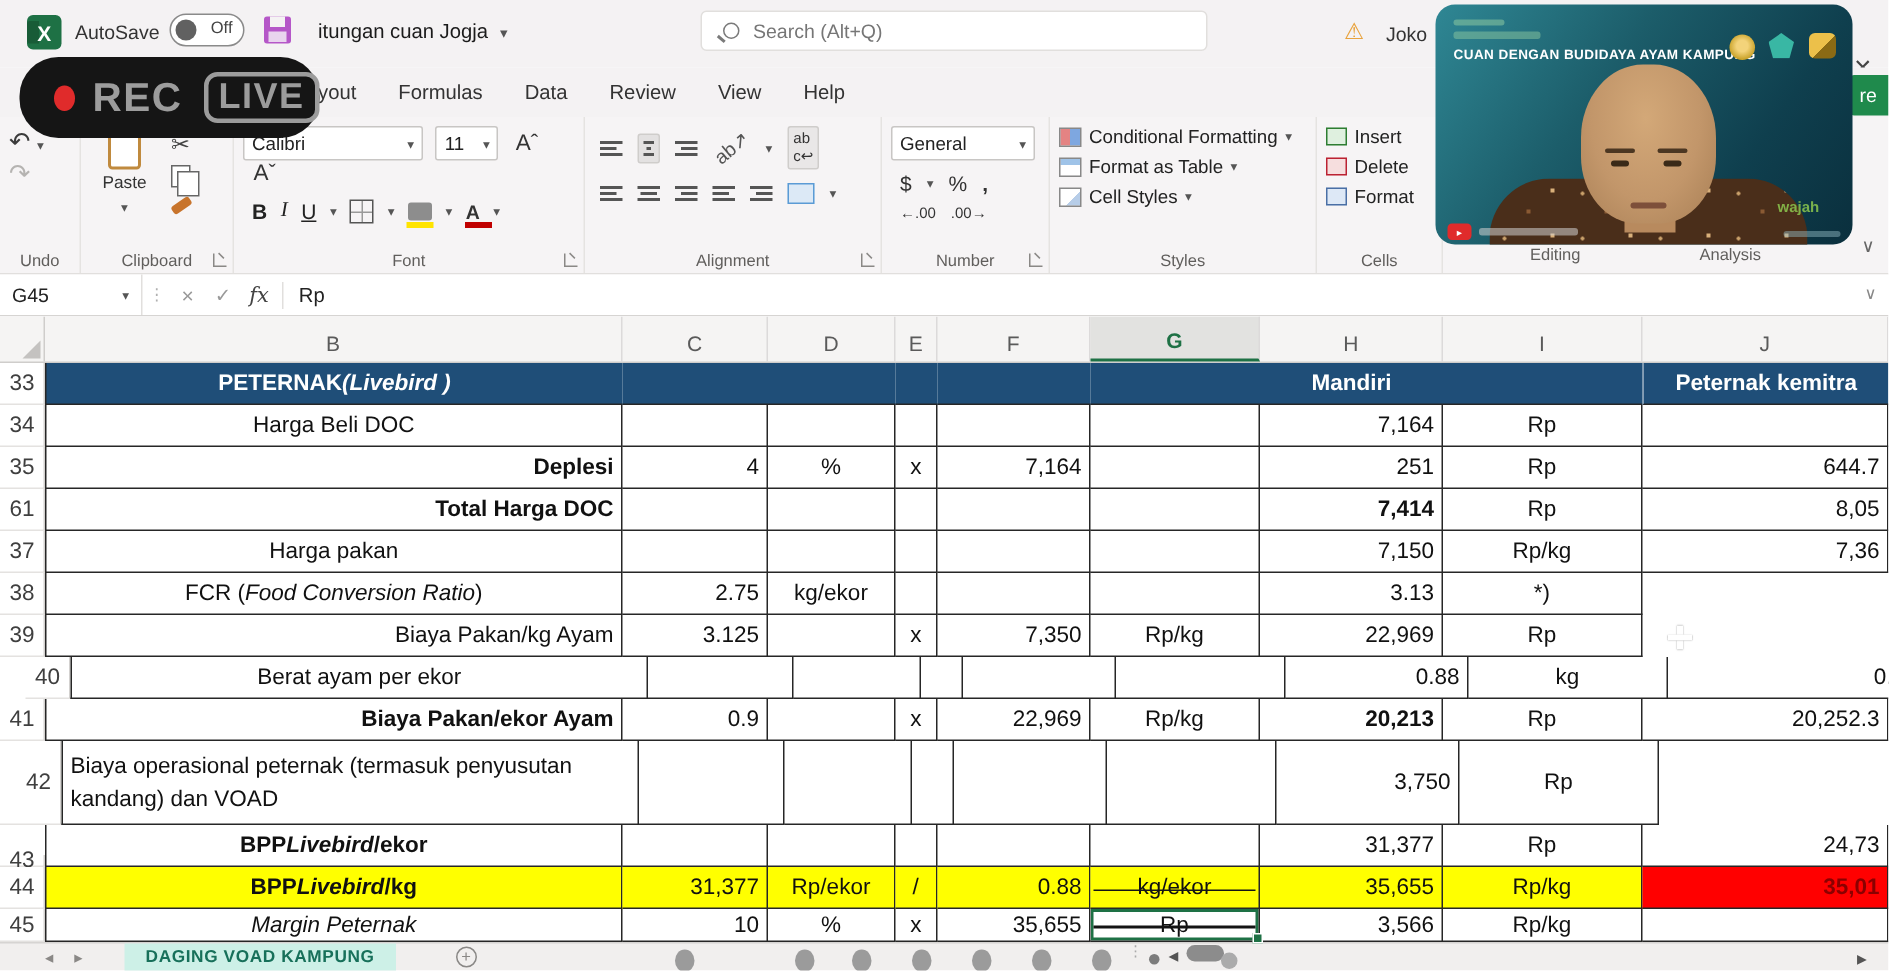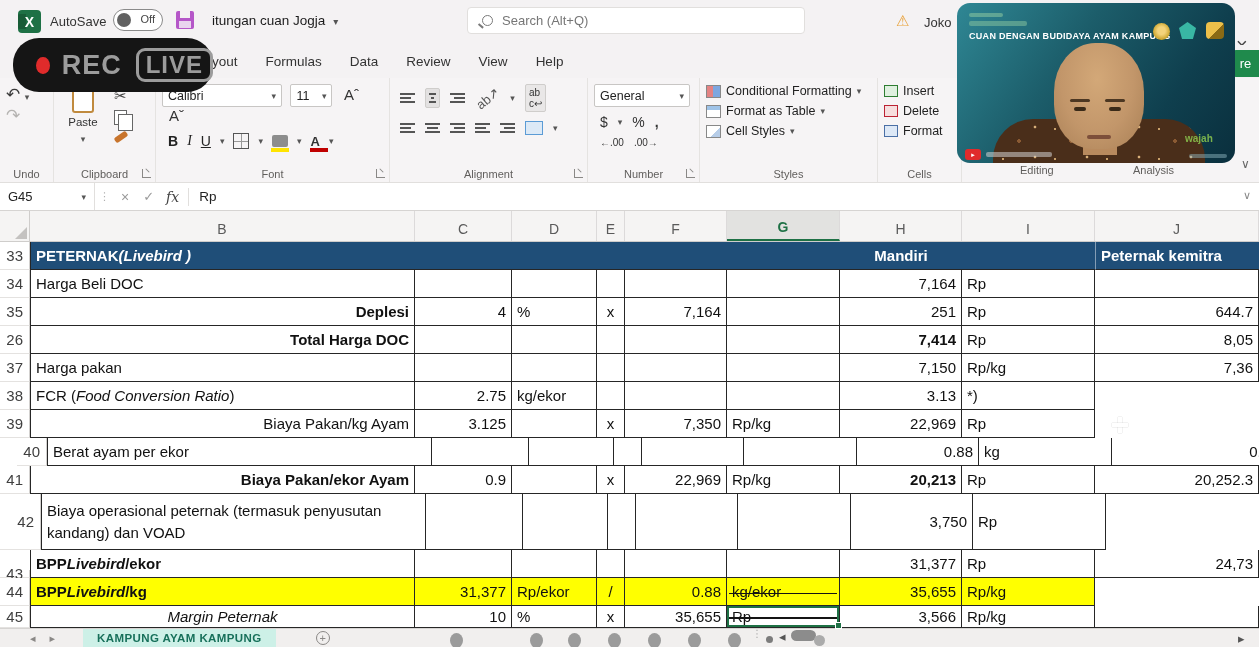--- a/index.html
+++ b/index.html
@@ -109,21 +109,21 @@
   #grid { position:absolute; left:0; top:211px; width:1259px; height:417px; background:#fff; overflow:hidden; }
   .colhead { display:flex; height:31px; background:#f5f4f3; border-bottom:1px solid #cfcdcb; }
   .ch { height:100%; display:flex; align-items:flex-end; justify-content:center; padding-bottom:4px; font-size:14px; color:#5a5a5a; border-right:1px solid #dcdada; }
   .ch.corner { position:relative; border-right:1px solid #cfcdcb; }
   .ch.corner::after { content:""; position:absolute; right:2px; bottom:2px; border-style:solid; border-width:0 0 12px 12px; border-color:transparent transparent #c4c2c0 transparent; }
   .ch.selcol { background:#e2e2e0; color:#1e7145; border-bottom:2px solid #1e7145; font-weight:bold; }
   .grow { display:flex; }
   .rn { display:flex; align-items:center; justify-content:flex-end; padding-right:6px; font-size:15px; color:#3f3f3f; border-right:1px solid #d3d1cf; border-bottom:1px solid #e4e2e0; background:#fff; }
   .cell { position:relative; display:flex; align-items:center; font-size:15px; color:#111; border-right:1px solid #262626; border-bottom:1px solid #262626; padding:0 5px; white-space:nowrap; overflow:hidden; }
   .cell.col-B { border-left:1px solid #262626; }
-  .al { justify-content:flex-start; } .ar { justify-content:flex-end; } .ac { justify-content:center; }
+  .al { justify-content:center; } .ar { justify-content:flex-end; } .ac { justify-content:center; }
   .b { font-weight:bold; } .i { font-style:italic; }
   .wrap { white-space:normal; line-height:22px; align-items:center; }
   .row-blue .cell { background:#1f4e78; color:#fff; border-right:none; border-bottom:1px solid #262626; }
   .row-blue .cell.col-J { border-left:1px solid rgba(255,255,255,.45); }
   .row-yellow .cell { background:#ffff00; }
   .redcell { background:#ff0000 !important; color:#8b0000 !important; font-weight:bold; }
   .strike::after { content:""; position:absolute; left:2px; right:2px; top:54%; height:1.4px; background:#141414; }
   .note::before { content:""; position:absolute; left:0; top:0; border-style:solid; border-width:6px; border-color:#1e7145 transparent transparent #1e7145; }
   .sel { box-shadow:inset 0 0 0 2px #1e7145; z-index:2; }
   .sel-handle { position:absolute; width:7px; height:7px; background:#1e7145; border:1px solid #fff; z-index:5; }
@@ -427,21 +427,21 @@
       <div class="cell col-C ar" style="width: 97px; flex: 0 0 97px;">4</div>
       <div class="cell col-D al" style="width: 85px; flex: 0 0 85px;">%</div>
       <div class="cell col-E ac" style="width: 28px; flex: 0 0 28px;">x</div>
       <div class="cell col-F ar" style="width: 102px; flex: 0 0 102px;">7,164</div>
       <div class="cell col-G" style="width: 113px; flex: 0 0 113px;"></div>
       <div class="cell col-H ar" style="width: 122px; flex: 0 0 122px;">251</div>
       <div class="cell col-I al" style="width: 133px; flex: 0 0 133px;">Rp</div>
       <div class="cell col-J ar" style="width: 164px; flex: 0 0 164px;">644.7</div>
     </div>
     <div class="grow " style="height: 28px;">
-      <div class="rn" style="width: 30px; flex: 0 0 30px;">26</div>
+      <div class="rn" style="width: 30px; flex: 0 0 30px;">61</div>
       <div class="cell col-B ar b" style="width: 385px; flex: 0 0 385px;">Total Harga DOC</div>
       <div class="cell col-C" style="width: 97px; flex: 0 0 97px;"></div>
       <div class="cell col-D" style="width: 85px; flex: 0 0 85px;"></div>
       <div class="cell col-E" style="width: 28px; flex: 0 0 28px;"></div>
       <div class="cell col-F" style="width: 102px; flex: 0 0 102px;"></div>
       <div class="cell col-G" style="width: 113px; flex: 0 0 113px;"></div>
       <div class="cell col-H ar b" style="width: 122px; flex: 0 0 122px;">7,414</div>
       <div class="cell col-I al" style="width: 133px; flex: 0 0 133px;">Rp</div>
       <div class="cell col-J ar" style="width: 164px; flex: 0 0 164px;">8,05</div>
     </div>
@@ -541,20 +541,21 @@
         <span class="b i">Livebird </span>
         <span class="b">/kg</span>
       </div>
       <div class="cell col-C ar" style="width: 97px; flex: 0 0 97px;">31,377</div>
       <div class="cell col-D al" style="width: 85px; flex: 0 0 85px;">Rp/ekor</div>
       <div class="cell col-E ac" style="width: 28px; flex: 0 0 28px;">/</div>
       <div class="cell col-F ar" style="width: 102px; flex: 0 0 102px;">0.88</div>
       <div class="cell col-G al strike" style="width: 113px; flex: 0 0 113px;">kg/ekor</div>
       <div class="cell col-H ar" style="width: 122px; flex: 0 0 122px;">35,655</div>
       <div class="cell col-I al" style="width: 133px; flex: 0 0 133px;">Rp/kg</div>
+      <div class="cell col-J ar redcell" style="width: 164px; flex: 0 0 164px;">35,01</div>
     </div>
     <div class="grow " style="height: 22px;">
       <div class="rn" style="width: 30px; flex: 0 0 30px;">45</div>
       <div class="cell col-B ac i" style="width: 385px; flex: 0 0 385px;">Margin Peternak</div>
       <div class="cell col-C ar" style="width: 97px; flex: 0 0 97px;">10</div>
       <div class="cell col-D al" style="width: 85px; flex: 0 0 85px;">%</div>
       <div class="cell col-E ac" style="width: 28px; flex: 0 0 28px;">x</div>
       <div class="cell col-F ar" style="width: 102px; flex: 0 0 102px;">35,655</div>
       <div class="cell col-G al strike sel" style="width: 113px; flex: 0 0 113px;">Rp</div>
       <div class="cell col-H ar" style="width: 122px; flex: 0 0 122px;">3,566</div>
@@ -563,21 +564,21 @@
     </div>
   </div>
 <div class="cursor-plus" style="left:1112px; top:417px;"></div>
 <div class="sel-handle" style="left:835px; top:622px;"></div>
 
 <div class="tabstrip">
   <div class="nav-arrows">
     <span>◂</span>
     <span>▸</span>
   </div>
-  <div class="sheettab">KAMPUNG AYAM KAMPUNG</div>
+  <div class="sheettab">DAGING VOAD KAMPUNG</div>
   <div class="addsheet">+</div>
 </div>
 <span class="scroll-right">▸</span>
 
 <div class="rec-badge">
   <span class="rec-dot"></span>
   <span class="rec-text">REC</span>
   <span class="live-box">LIVE</span>
 </div>
 

